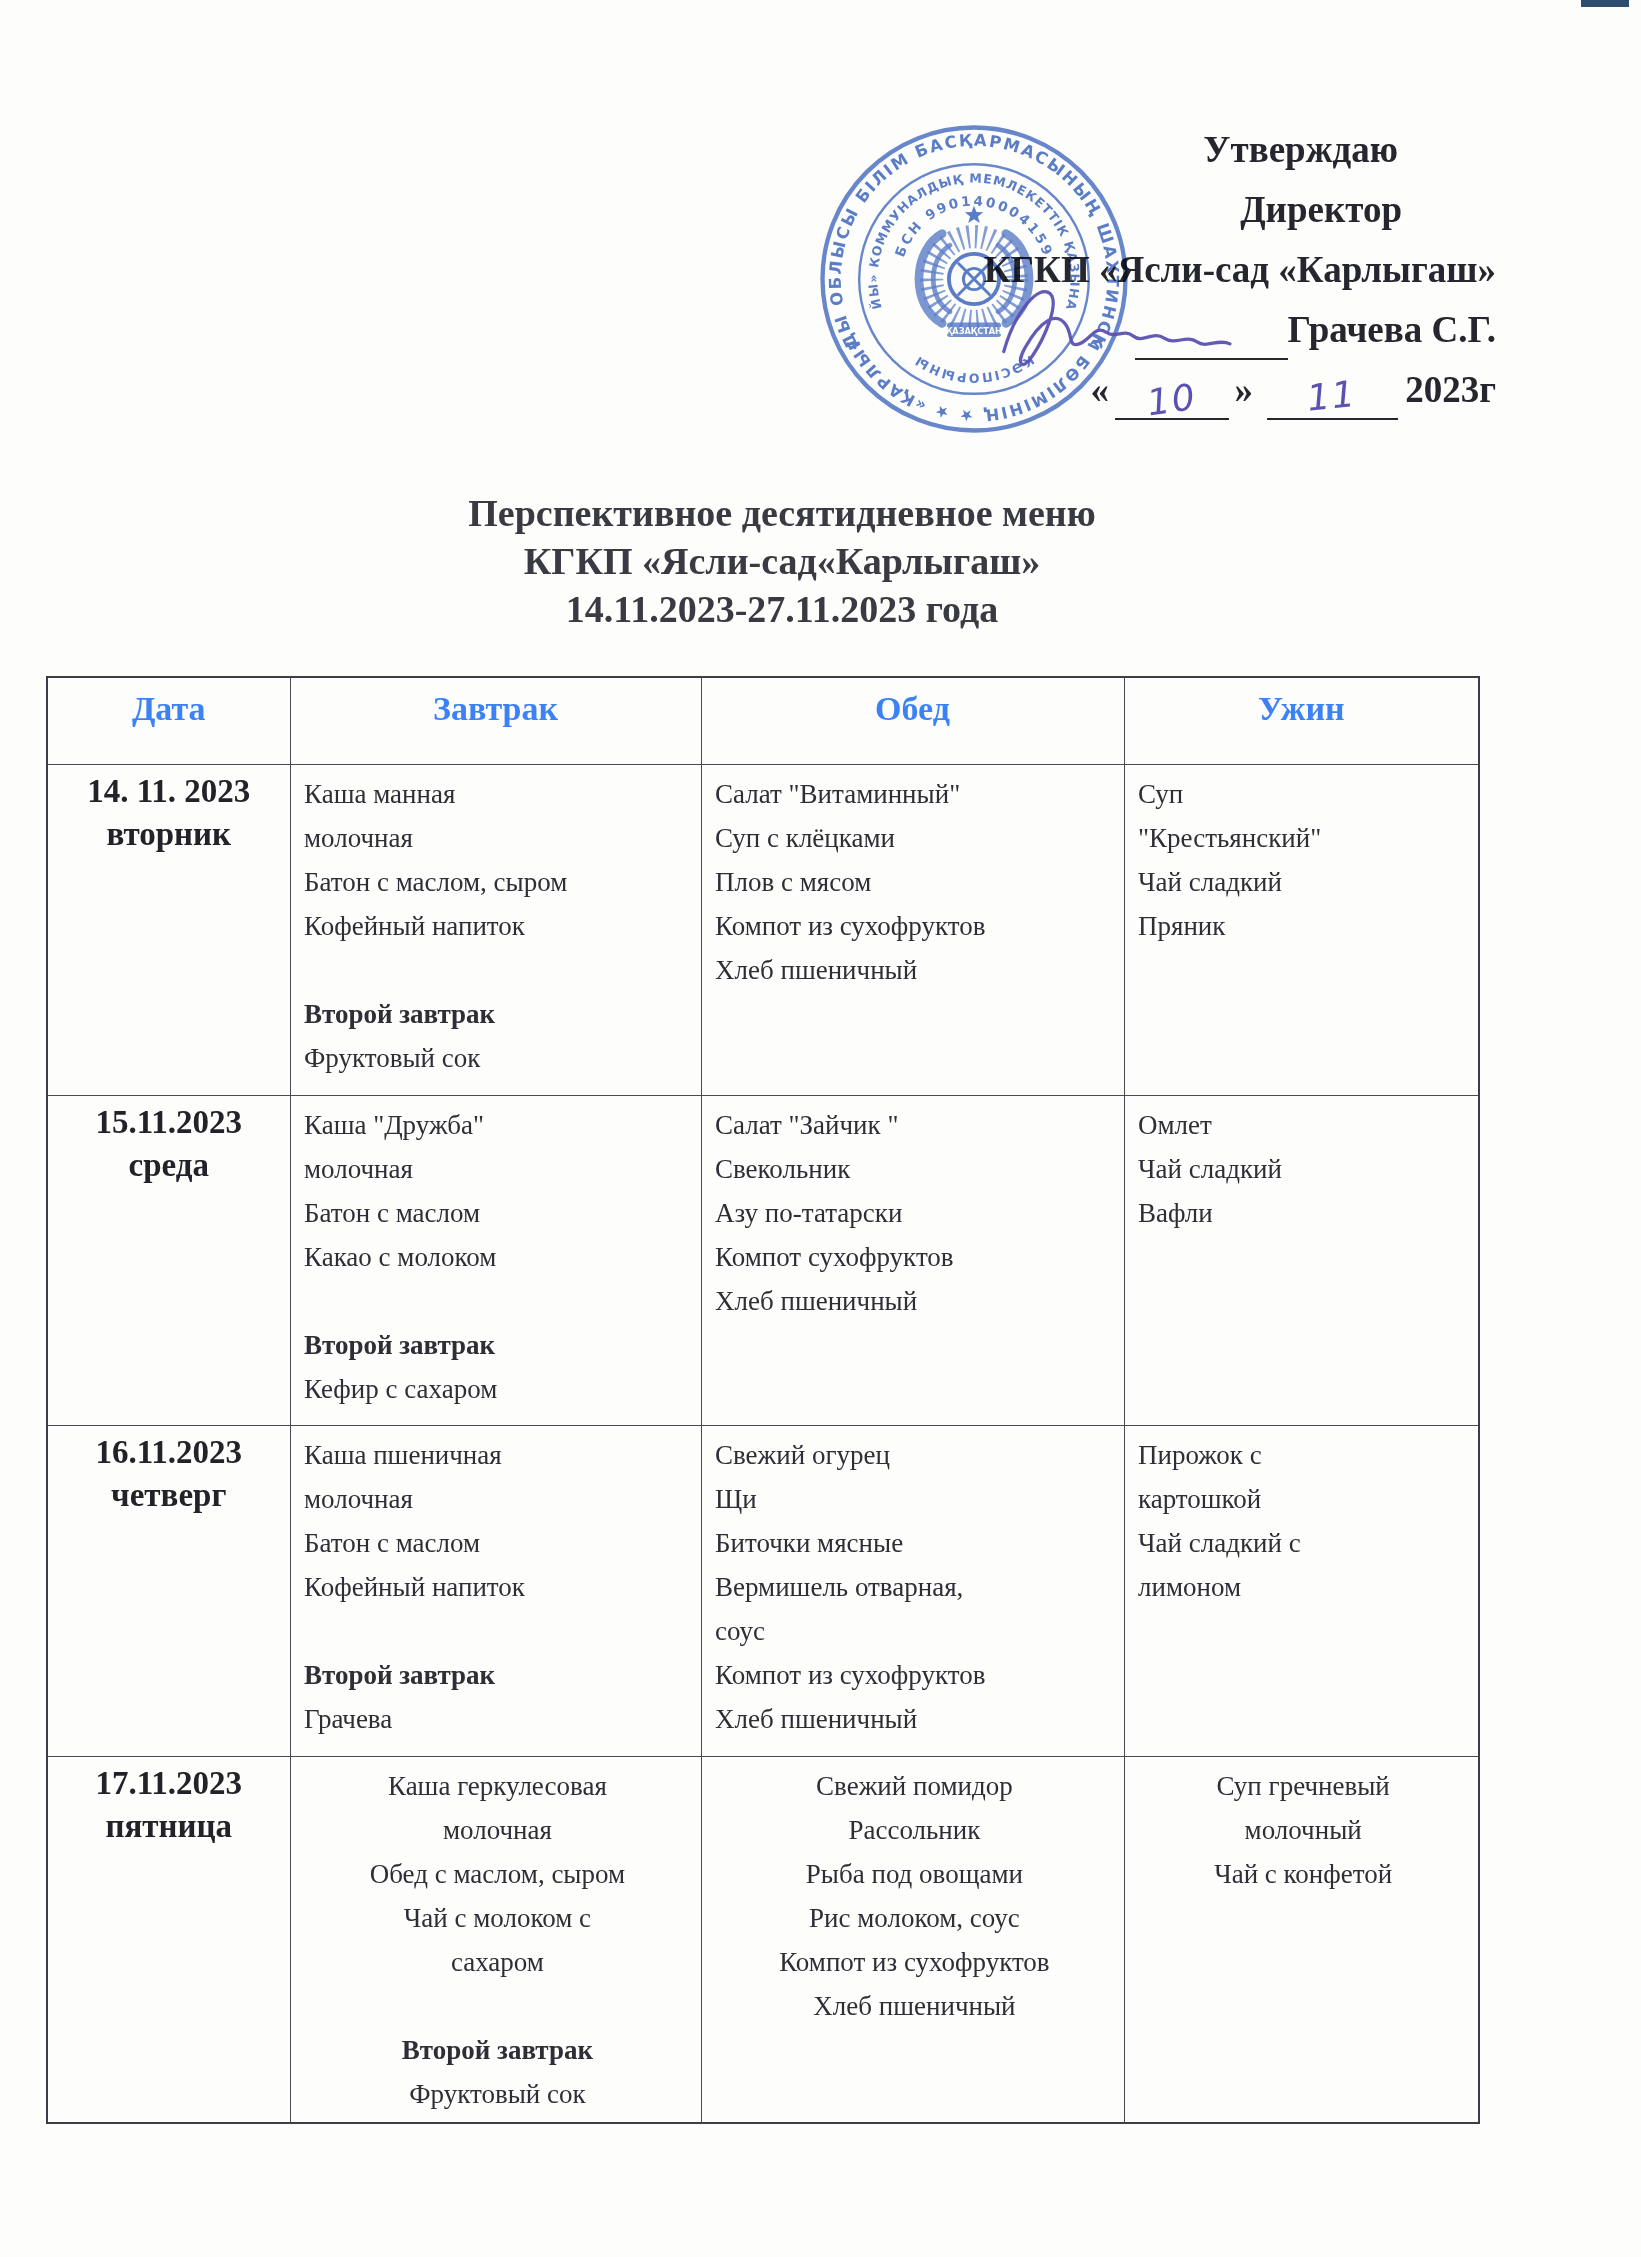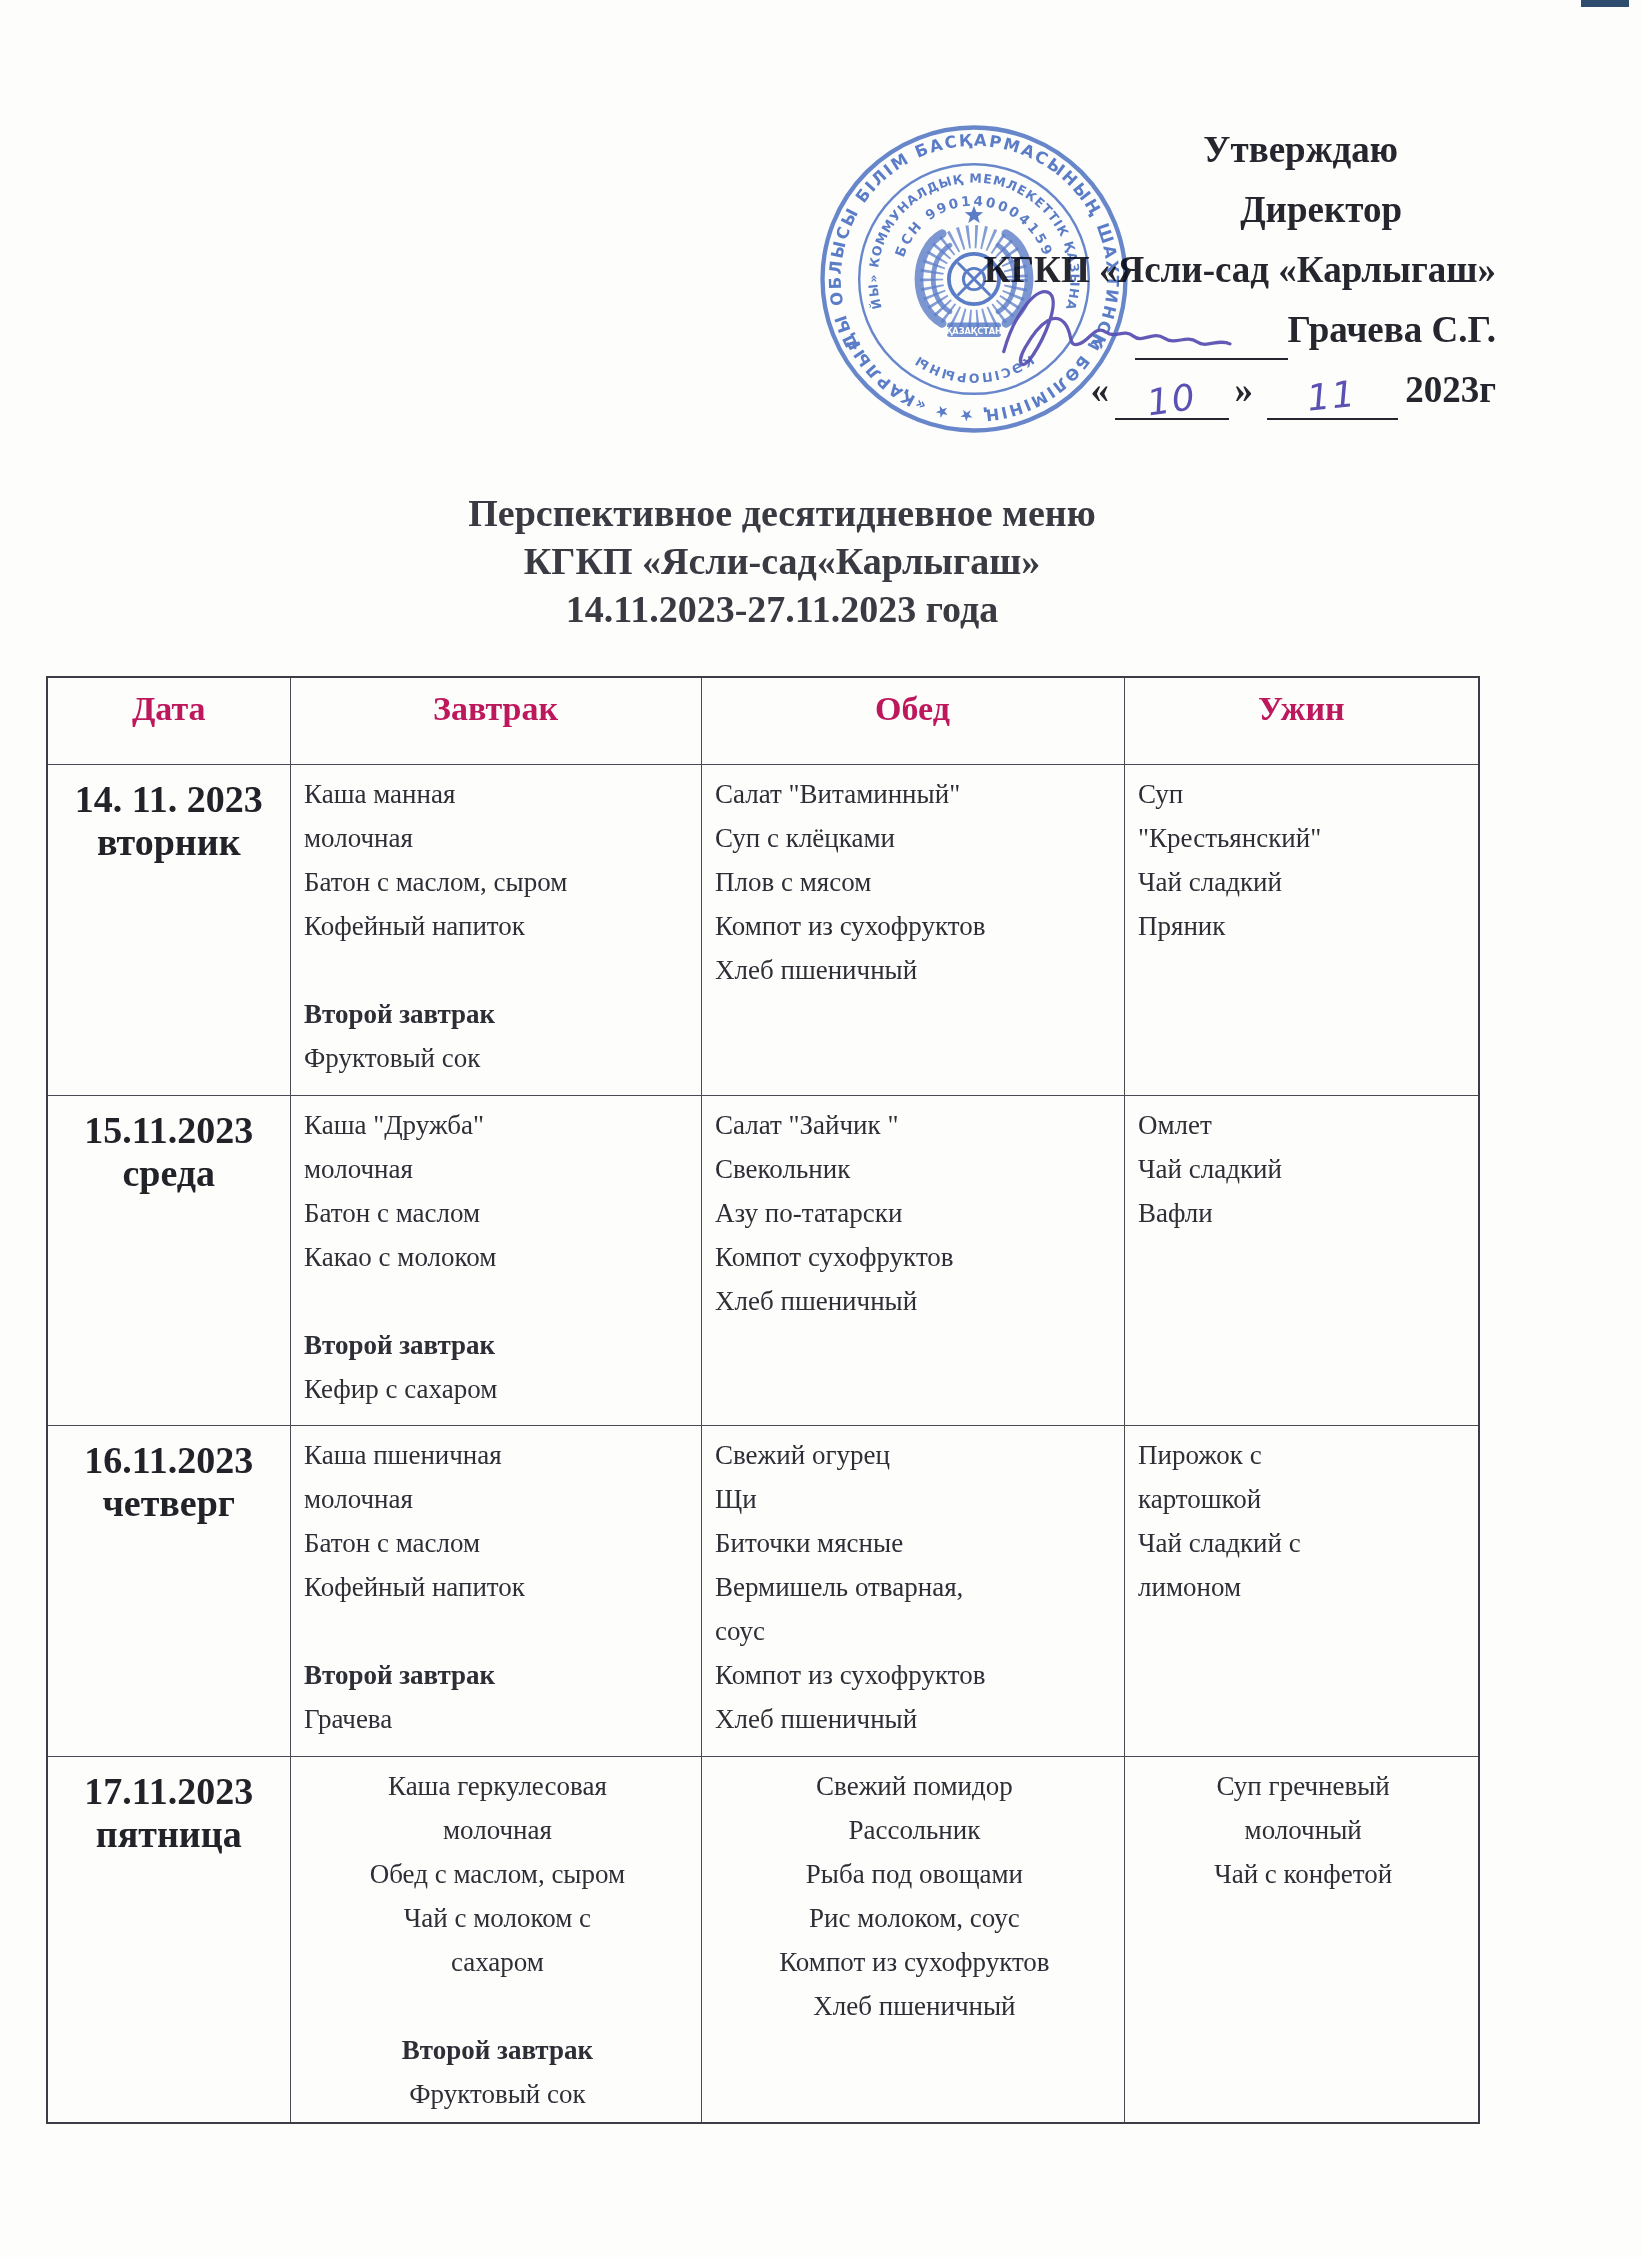--- a/index.html
+++ b/index.html
@@ -43,22 +43,22 @@
     text-align:center;font-weight:bold;font-size:38px;line-height:48px;color:#3a3a43;
   }
 
   
   table.menu{
     position:absolute;left:46px;top:676px;width:1433px;
     border-collapse:collapse;table-layout:fixed;
     border:2.9px solid #3d3d45;
   }
   table.menu th,table.menu td{border:1.9px solid #4a4a52;vertical-align:top;box-sizing:border-box;}
-  th.hdr{height:87px;padding-top:11.6px;font-size:34px;font-weight:bold;text-align:center;color:#be185d;margin-top:38px;}
-  td.c-date{font-weight:bold;text-align:center;font-size:38px;line-height:43px;padding-top:13px;color:#222229;}
+  th.hdr{height:87px;padding-top:11.6px;font-size:34px;font-weight:bold;text-align:center;color:#3b82f6;margin-top:38px;}
+  td.c-date{font-weight:bold;text-align:center;font-size:33px;line-height:43px;padding-top:5px;color:#222229;}
   td.c-menu{font-size:27px;line-height:44px;padding:7.7px 9.7px 5.8px 13.5px;color:#2e2e36;}
   tr.r1 td{height:331px;} tr.r2 td{height:330px;} tr.r3 td{height:331px;} tr.r4 td{height:272px;text-align:center;}
   .lines{white-space:pre-line;}
   .linegap{height:44px;}
   .b{font-weight:bold;}
 </style>
 </head>
 <body>
 
 <div class="page">

